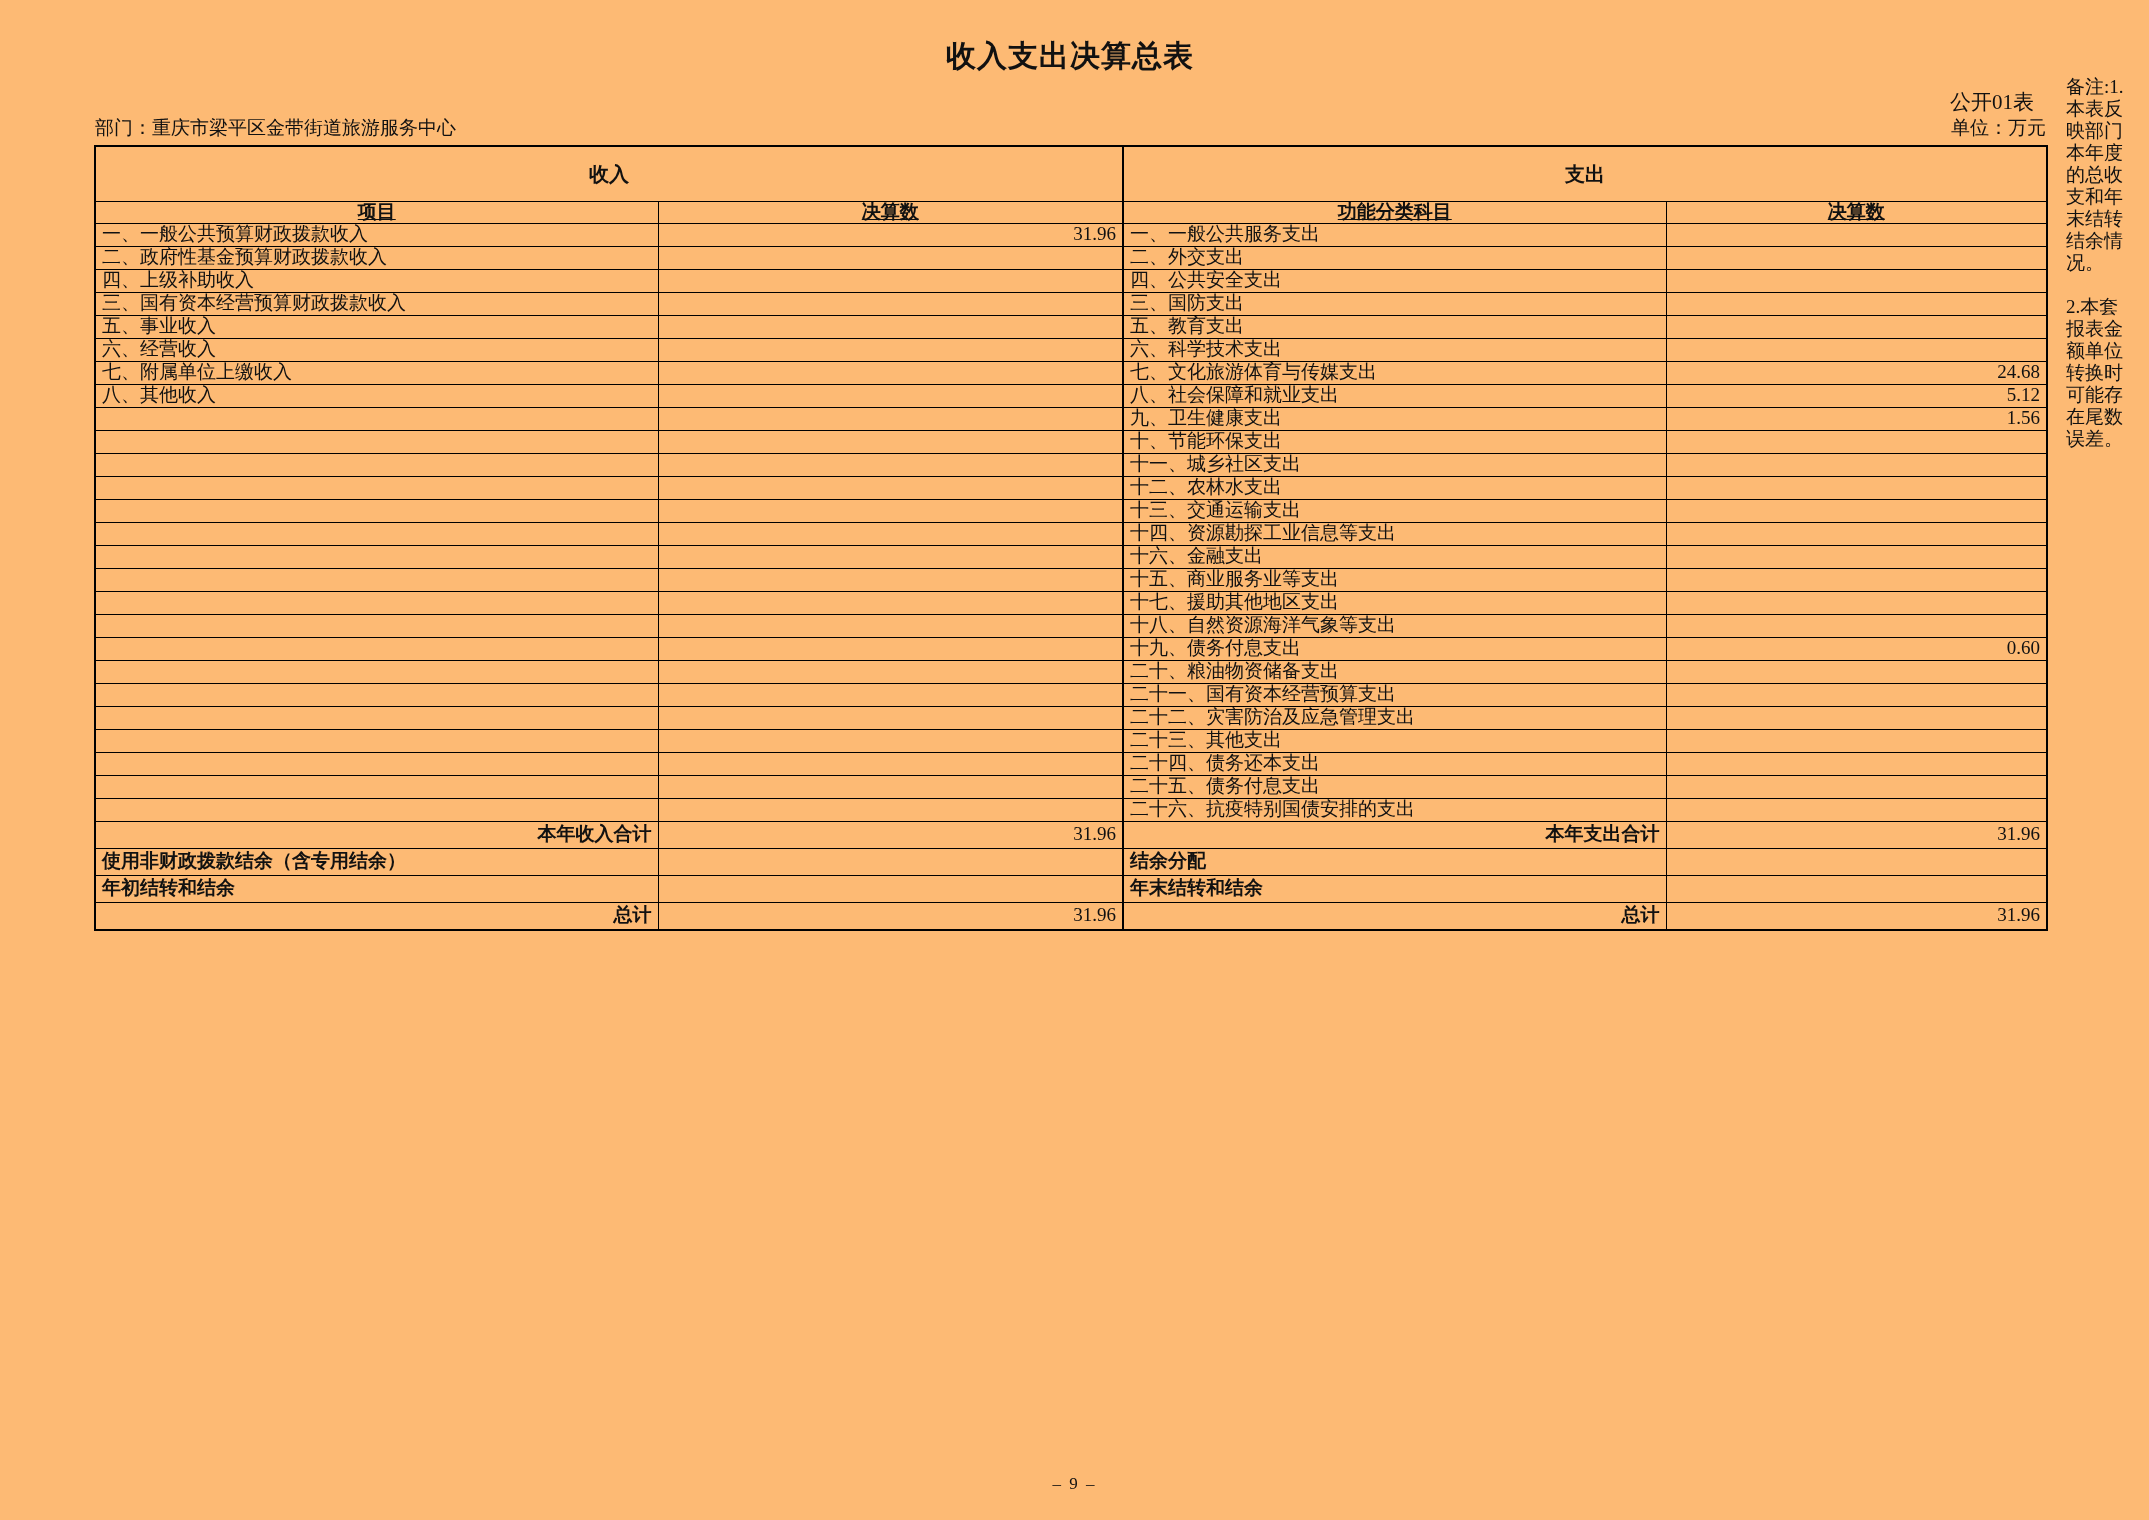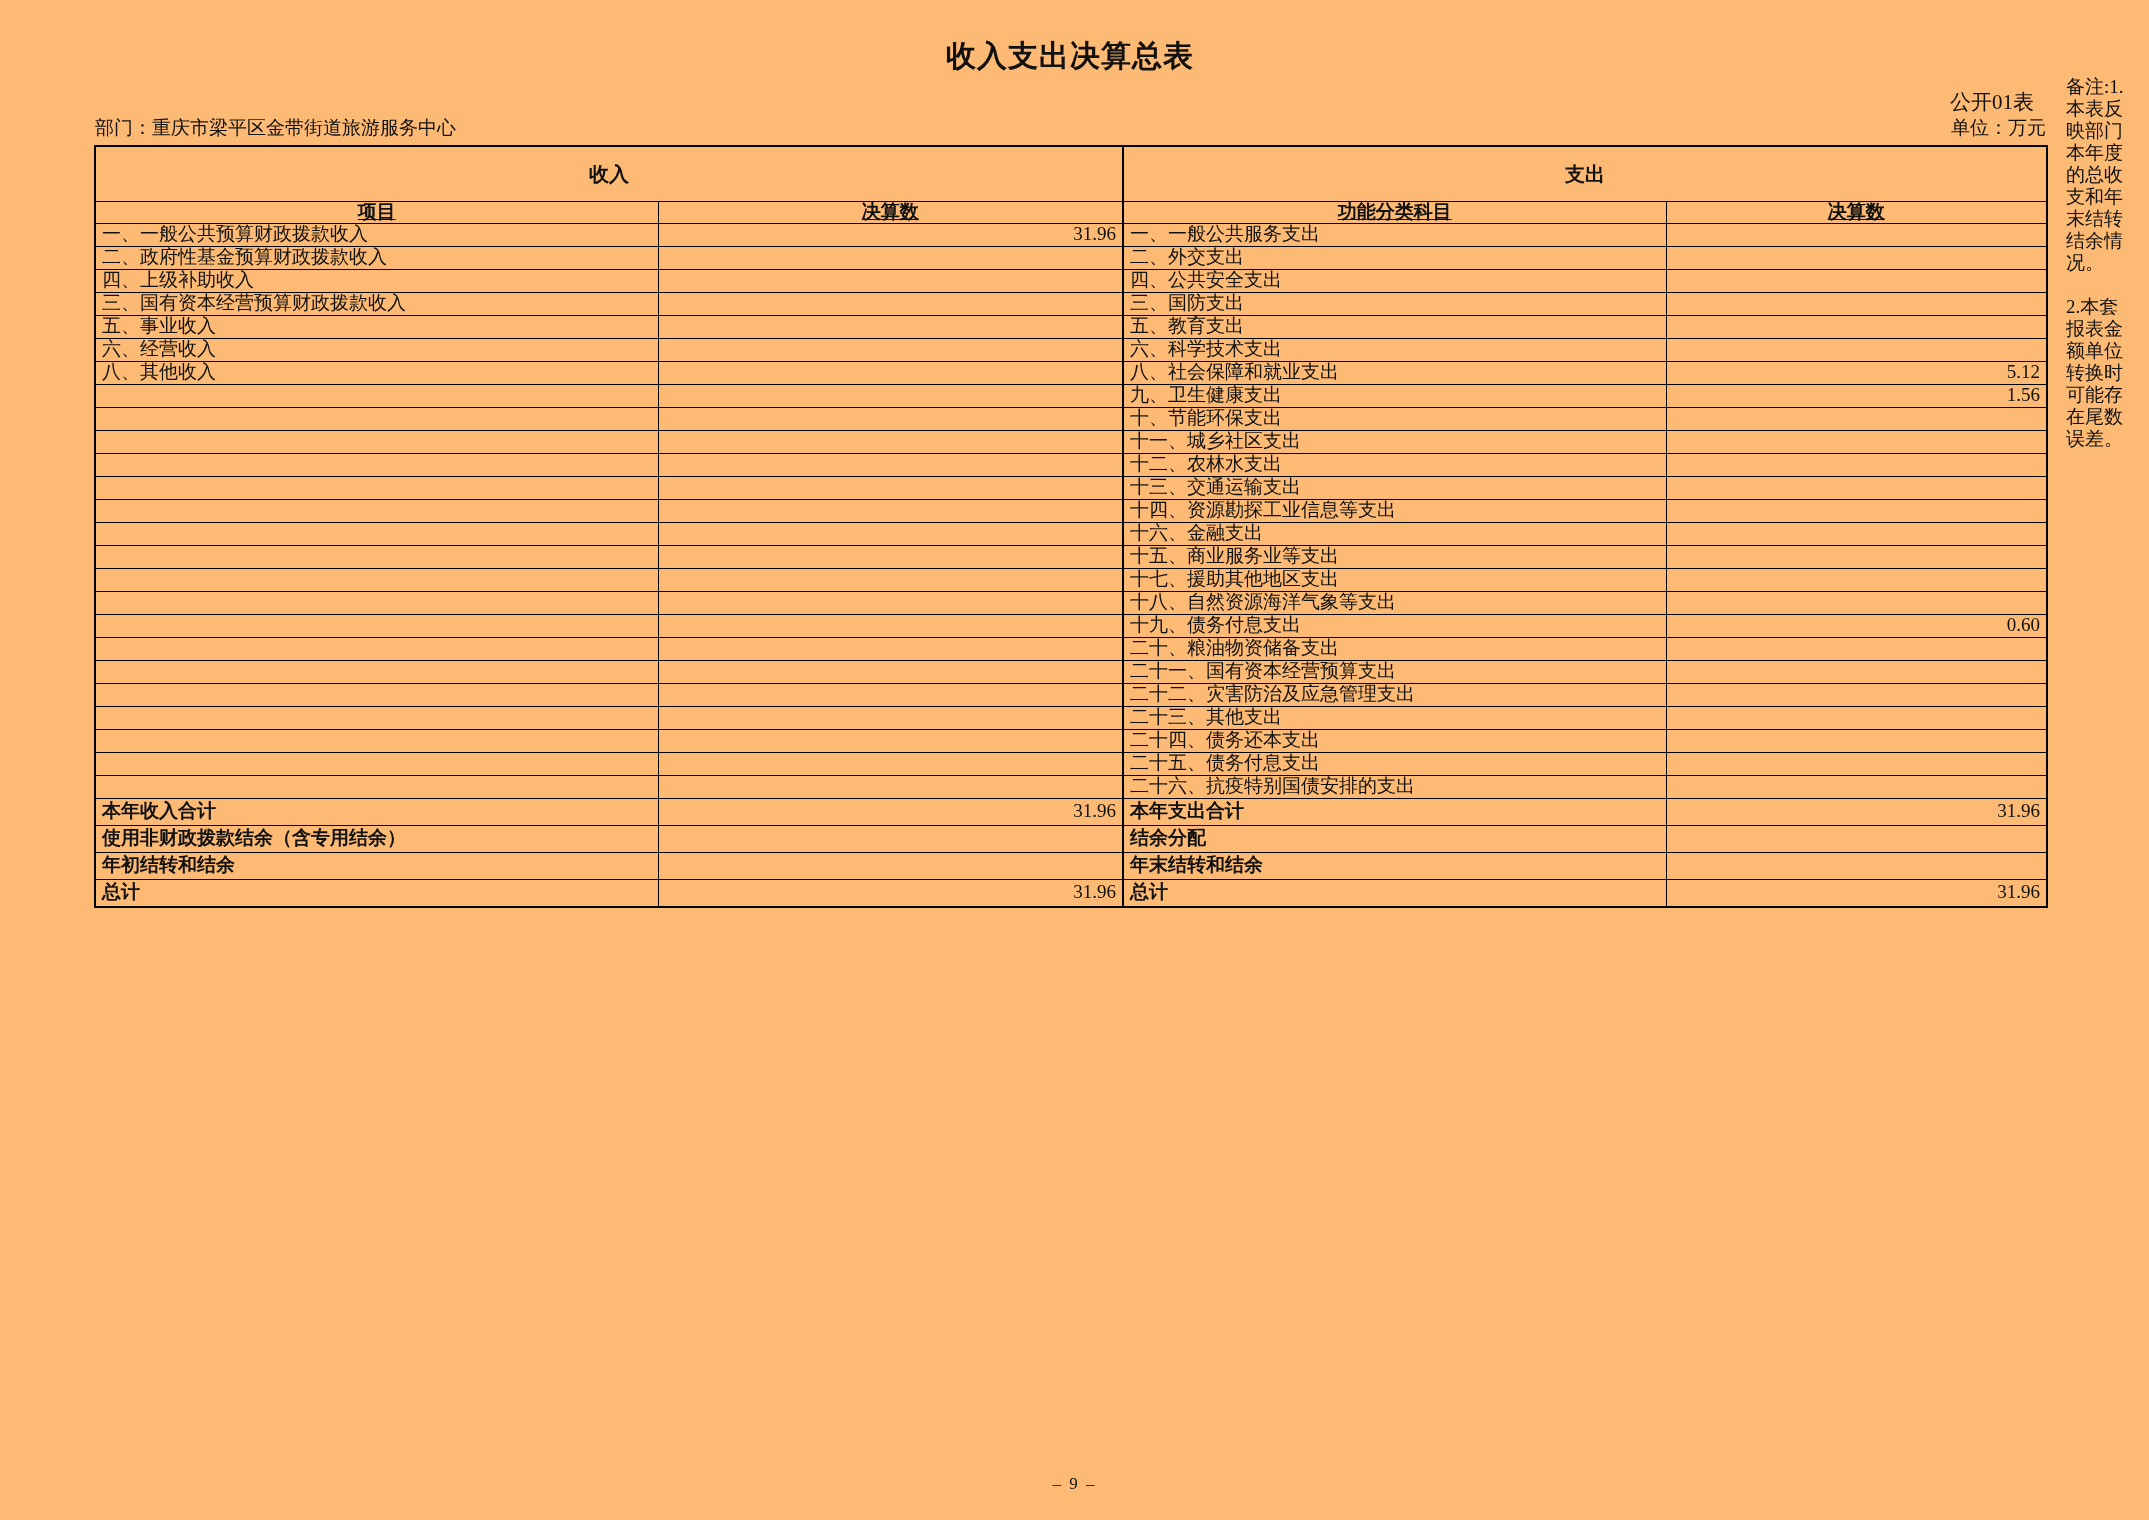--- a/index.html
+++ b/index.html
@@ -27,21 +27,21 @@
 
   tr.sec th  { height:21px; font-weight:bold; font-size:20px; text-align:center; padding:16px; }
   tr.cols th { height:20px; font-weight:bold; text-align:center;text-decoration:underline; }
 
   tbody.data td { height:22px; font-weight:normal; }
   tbody.foot td { height:26px; }
 
   td.item { text-align:left; }
   td.val  { text-align:right; }
   tbody.foot td.item { font-weight:bold; }
-  td.ctr  { text-align:left;margin-left:16px; }
+  td.ctr  { text-align:right;margin-left:16px; }
 
   
   col.split-col {}
   tr.cols th:nth-child(3),
   tbody td:nth-child(3),
   tr.sec th:nth-child(2) { border-left-width:2px; }
 
   .notes {
     position:absolute; top:76px; left:2066px; width:70px;
     font-size:19px; line-height:22px; text-align:left;
@@ -115,20 +115,26 @@
           <td class="item">五、教育支出</td>
           <td class="val"></td>
         </tr>
         <tr>
           <td class="item">六、经营收入</td>
           <td class="val"></td>
           <td class="item">六、科学技术支出</td>
           <td class="val"></td>
         </tr>
         <tr>
+          <td class="item">七、附属单位上缴收入</td>
+          <td class="val"></td>
+          <td class="item">七、文化旅游体育与传媒支出</td>
+          <td class="val">24.68</td>
+        </tr>
+        <tr>
           <td class="item">八、其他收入</td>
           <td class="val"></td>
           <td class="item">八、社会保障和就业支出</td>
           <td class="val">5.12</td>
         </tr>
         <tr>
           <td class="item"></td>
           <td class="val"></td>
           <td class="item">九、卫生健康支出</td>
           <td class="val">1.56</td>

